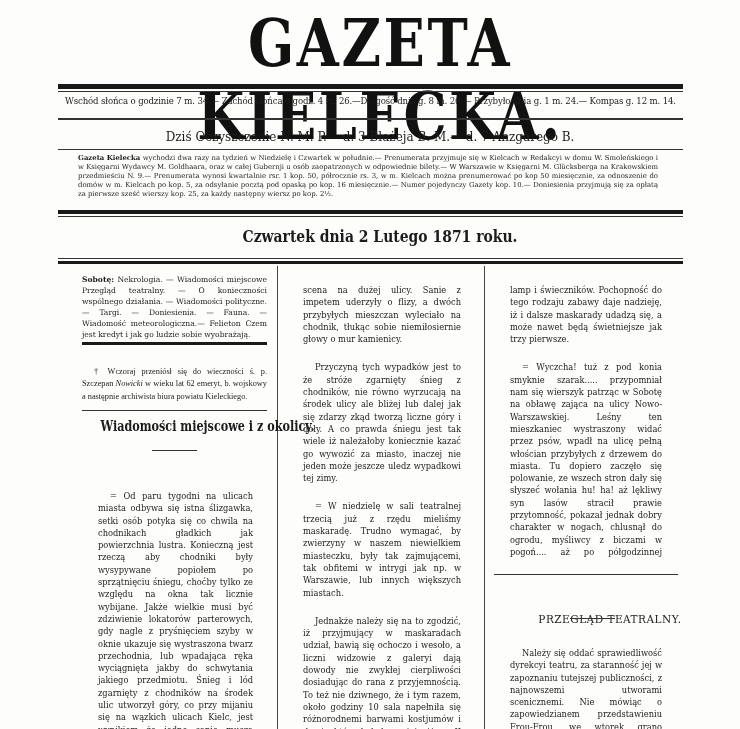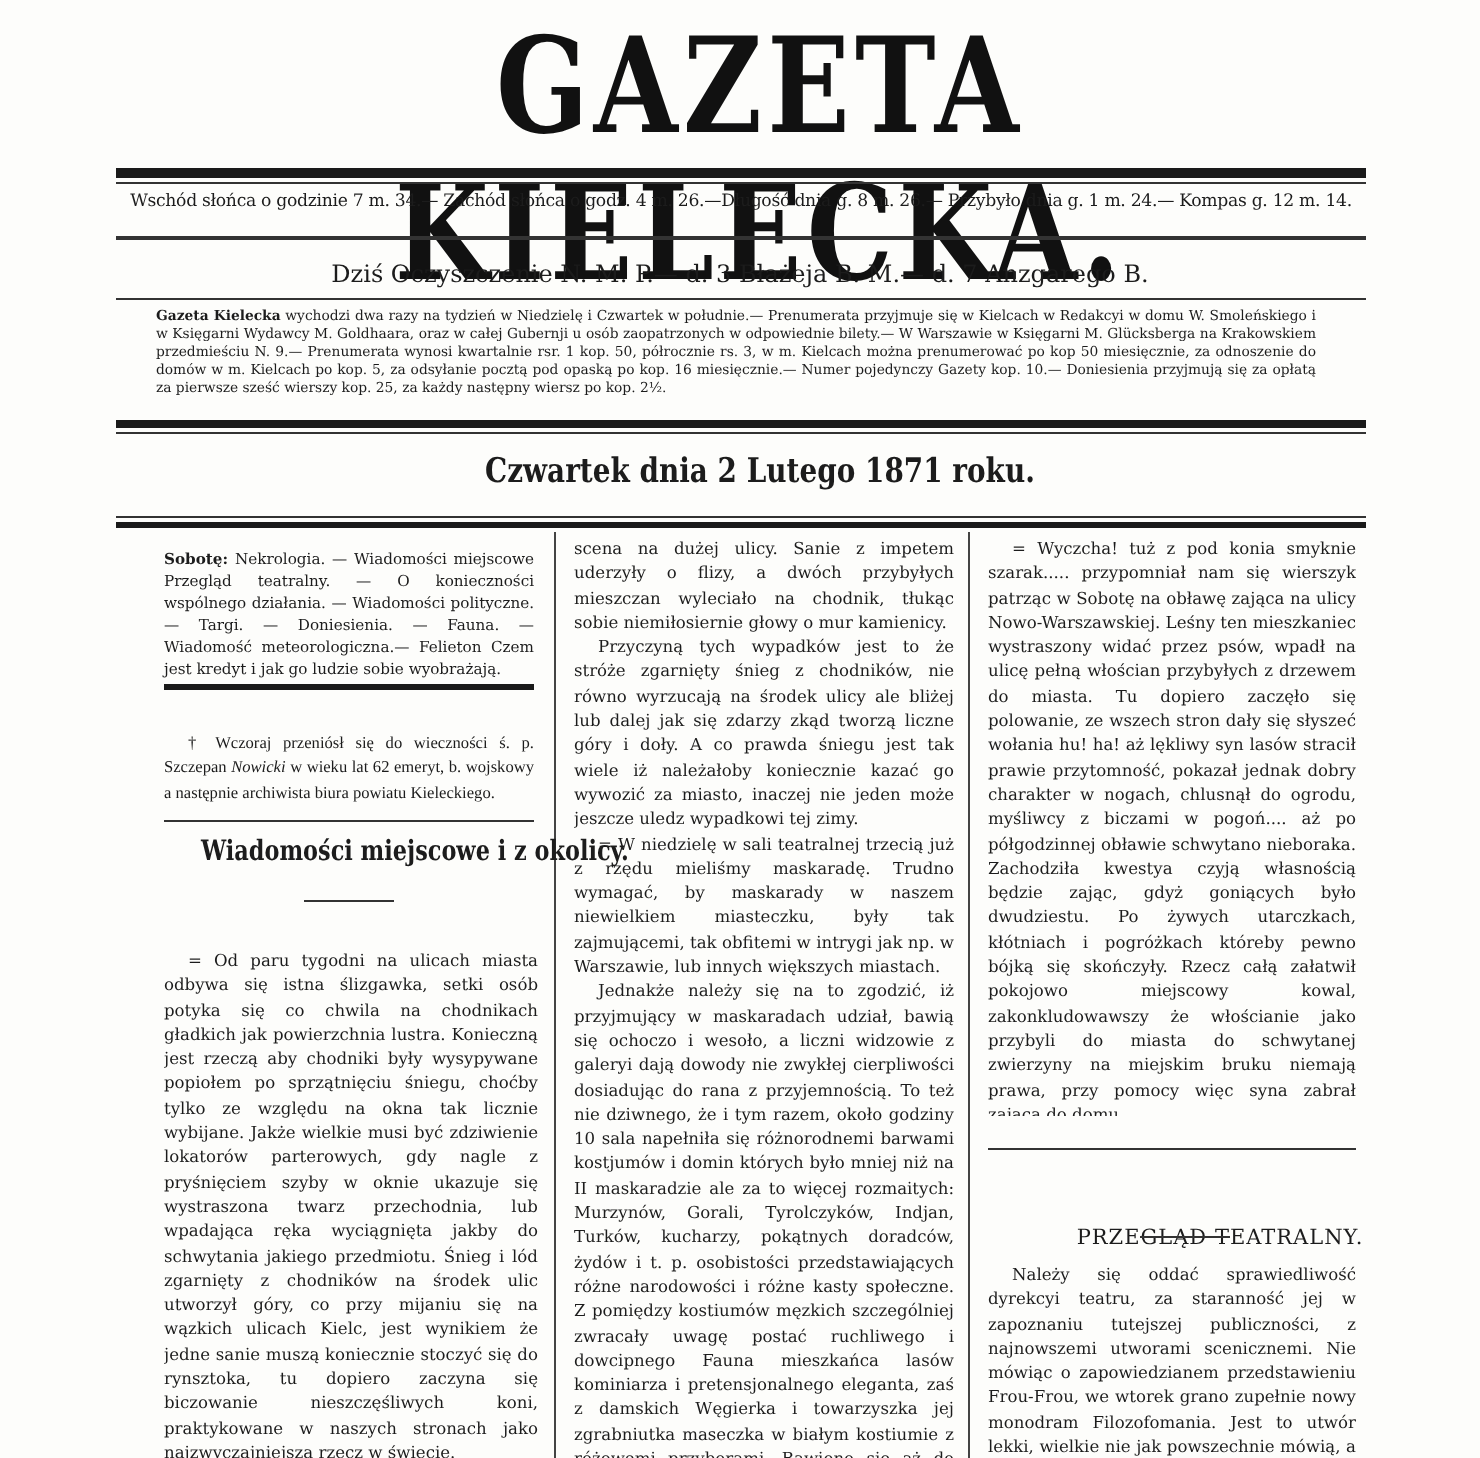--- a/index.html
+++ b/index.html
@@ -11,21 +11,21 @@
               transform-origin:center top; color:#111; }
   .rule-thick { left:58px; height:4px; background:#1a1a1a; }
   .rule-thin { left:58px; height:1px; background:#333; }
   .almanac { left:58px; top:96px; width:625px; text-align:center; font-size:8.6px; white-space:nowrap; letter-spacing:-0.15px; }
   .feast { left:120px; top:130px; width:500px; text-align:center; font-size:12px; white-space:nowrap; }
   .subscribe { left:78px; top:154px; width:580px; font-size:6.9px; line-height:9px; text-align:justify; }
   .subscribe b { font-weight:bold;margin-top:24px; }
   .dateline { left:200px; top:226px; width:360px; text-align:center; font-size:17px; font-weight:bold;
               transform:scaleX(0.82); transform-origin:center top; white-space:nowrap; }
   .col { font-size:8.3px; line-height:12.3px; text-align:justify; }
-  .col p { margin:0; text-indent:12px; }
+  .col p { margin:16px; text-indent:12px; }
   .vline { width:1px; background:#444; }
   .toc { left:82px; top:274px; width:185px; font-size:7.6px; line-height:11px; text-align:justify; }
   .obit { left:82px; top:366px; width:185px; font-size:8.3px; line-height:12.3px; }
   .section-title { left:82px; top:418px; width:185px; text-align:center; font-size:14px; font-weight:bold;
                    transform:scaleX(0.8); transform-origin:center top; white-space:nowrap; }
   .short-rule { height:1px; background:#333; }
   .theatre-title { left:520px; top:593px; width:180px; text-align:center; font-size:10.5px; letter-spacing:0.5px;margin-top:20px; }
 </style>
 </head>
 <body>
@@ -69,25 +69,26 @@
 <div class="abs short-rule" style="left:152px;top:450px;width:45px;"></div>
 
 <div class="abs col" style="left:82px;top:474px;width:187px;height:267px;overflow:hidden;">
   <p>= Od paru tygodni na ulicach miasta odbywa się istna ślizgawka, setki osób potyka się co chwila na chodnikach gładkich jak powierzchnia lustra. Konieczną jest rzeczą aby chodniki były wysypywane popiołem po sprzątnięciu śniegu, choćby tylko ze względu na okna tak licznie wybijane. Jakże wielkie musi być zdziwienie lokatorów parterowych, gdy nagle z pryśnięciem szyby w oknie ukazuje się wystraszona twarz przechodnia, lub wpadająca ręka wyciągnięta jakby do schwytania jakiego przedmiotu. Śnieg i lód zgarnięty z chodników na środek ulic utworzył góry, co przy mijaniu się na wązkich ulicach Kielc, jest wynikiem że jedne sanie muszą koniecznie stoczyć się do rynsztoka, tu dopiero zaczyna się biczowanie nieszczęśliwych koni, praktykowane w naszych stronach jako najzwyczajniejsza rzecz w świecie.</p>
   <p>W zeszłym tygodniu we wtorek ładowna bryka napełniona żydami z Chęcin wywróciła się około spacerowego ogrodu, a wnet dwunastu brodatych pasażerów stoczyło się aż pod same sztachety. W poniedziałek również zdarzyła się podobna</p>
 </div>
 
 <div class="abs col" style="left:287px;top:268px;width:190px;height:461px;overflow:hidden;">
   <p style="text-indent:0">scena na dużej ulicy. Sanie z impetem uderzyły o flizy, a dwóch przybyłych mieszczan wyleciało na chodnik, tłukąc sobie niemiłosiernie głowy o mur kamienicy.</p>
   <p>Przyczyną tych wypadków jest to że stróże zgarnięty śnieg z chodników, nie równo wyrzucają na środek ulicy ale bliżej lub dalej jak się zdarzy zkąd tworzą liczne góry i doły. A co prawda śniegu jest tak wiele iż należałoby koniecznie kazać go wywozić za miasto, inaczej nie jeden może jeszcze uledz wypadkowi tej zimy.</p>
-  <p>= W niedzielę w sali teatralnej trzecią już z rzędu mieliśmy maskaradę. Trudno wymagać, by maskarady w naszem niewielkiem miasteczku, były tak zajmującemi, tak obfitemi w intrygi jak np. w Warszawie, lub innych większych miastach.</p>
+  <p>= W niedzielę w sali teatralnej trzecią już z rzędu mieliśmy maskaradę. Trudno wymagać, by zwierzyny w naszem niewielkiem miasteczku, były tak zajmującemi, tak obfitemi w intrygi jak np. w Warszawie, lub innych większych miastach.</p>
   <p>Jednakże należy się na to zgodzić, iż przyjmujący w maskaradach udział, bawią się ochoczo i wesoło, a liczni widzowie z galeryi dają dowody nie zwykłej cierpliwości dosiadując do rana z przyjemnością. To też nie dziwnego, że i tym razem, około godziny 10 sala napełniła się różnorodnemi barwami kostjumów i domin których było mniej niż na II maskaradzie ale za to więcej rozmaitych: Murzynów, Gorali, Tyrolczyków, Indjan, Turków, kucharzy, pokątnych doradców, żydów i t. p. osobistości przedstawiających różne narodowości i różne kasty społeczne. Z pomiędzy kostiumów męzkich szczególniej zwracały uwagę postać ruchliwego i dowcipnego Fauna mieszkańca lasów kominiarza i pretensjonalnego eleganta, zaś z damskich Węgierka i towarzyszka jej zgrabniutka maseczka w białym kostiumie z różowemi przyborami. Bawiono się aż do samego rana, a byli podobno tacy, którzy żałowali, iż światło dzienne zaczynało przytłumiać blask</p>
 </div>
 
 <div class="abs col" style="left:494px;top:268px;width:184px;height:290px;overflow:hidden;">
+  <p style="text-indent:0">lamp i świeczników. Pochopność do tego rodzaju zabawy daje nadzieję, iż i dalsze maskarady udadzą się, a może nawet będą świetniejsze jak trzy pierwsze.</p>
   <p>= Wyczcha! tuż z pod konia smyknie szarak..... przypomniał nam się wierszyk patrząc w Sobotę na obławę zająca na ulicy Nowo-Warszawskiej. Leśny ten mieszkaniec wystraszony widać przez psów, wpadł na ulicę pełną włościan przybyłych z drzewem do miasta. Tu dopiero zaczęło się polowanie, ze wszech stron dały się słyszeć wołania hu! ha! aż lękliwy syn lasów stracił prawie przytomność, pokazał jednak dobry charakter w nogach, chlusnął do ogrodu, myśliwcy z biczami w pogoń.... aż po półgodzinnej obławie schwytano nieboraka. Zachodziła kwestya czyją własnością będzie zając, gdyż goniących było dwudziestu. Po żywych utarczkach, kłótniach i pogróżkach któreby pewno bójką się skończyły. Rzecz całą załatwił pokojowo miejscowy kowal, zakonkludowawszy że włościanie jako przybyli do miasta do schwytanej zwierzyny na miejskim bruku niemają prawa, przy pomocy więc syna zabrał zająca do domu.</p>
 </div>
 
 <div class="abs short-rule" style="left:494px;top:574px;width:184px;"></div>
 
 <div class="abs theatre-title">PRZEGLĄD TEATRALNY.</div>
 
 <div class="abs short-rule" style="left:570px;top:618px;width:45px;"></div>
 
 <div class="abs col" style="left:494px;top:631px;width:184px;height:98px;overflow:hidden;">

